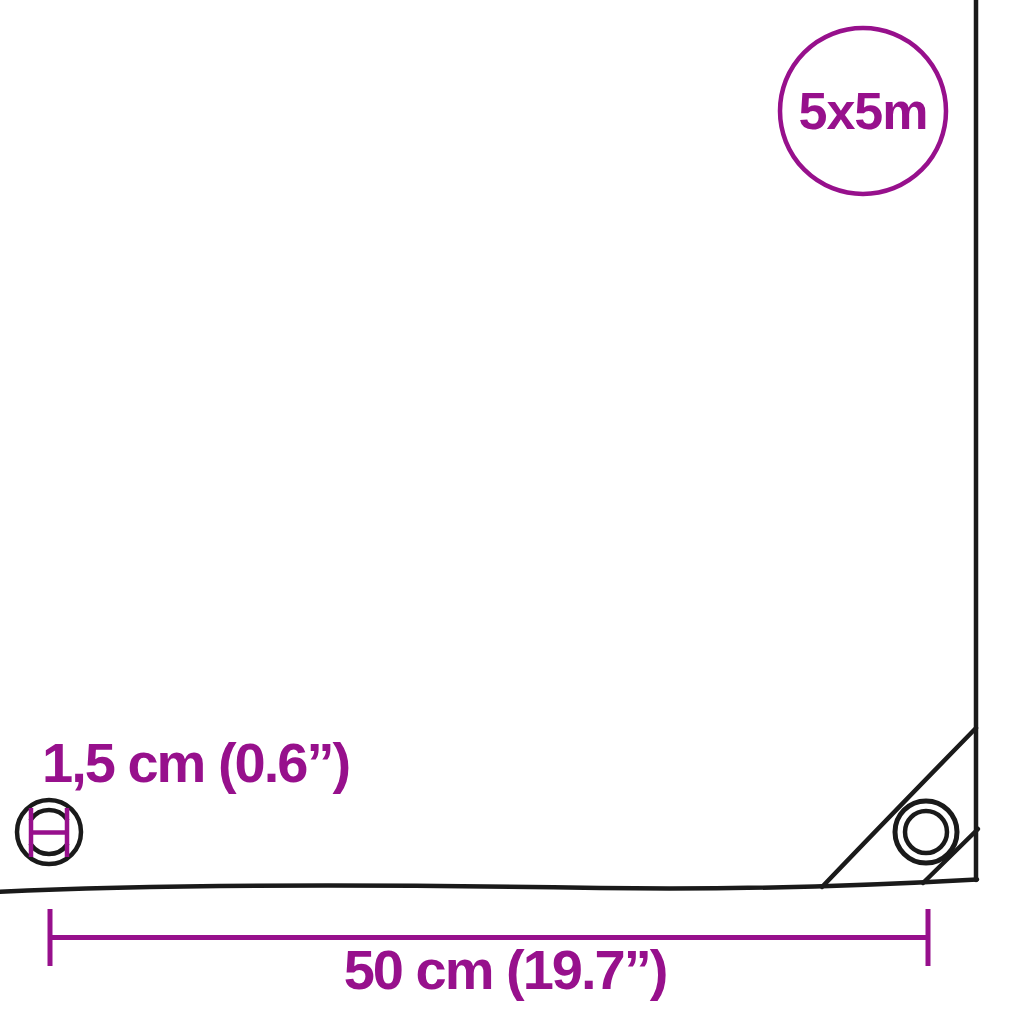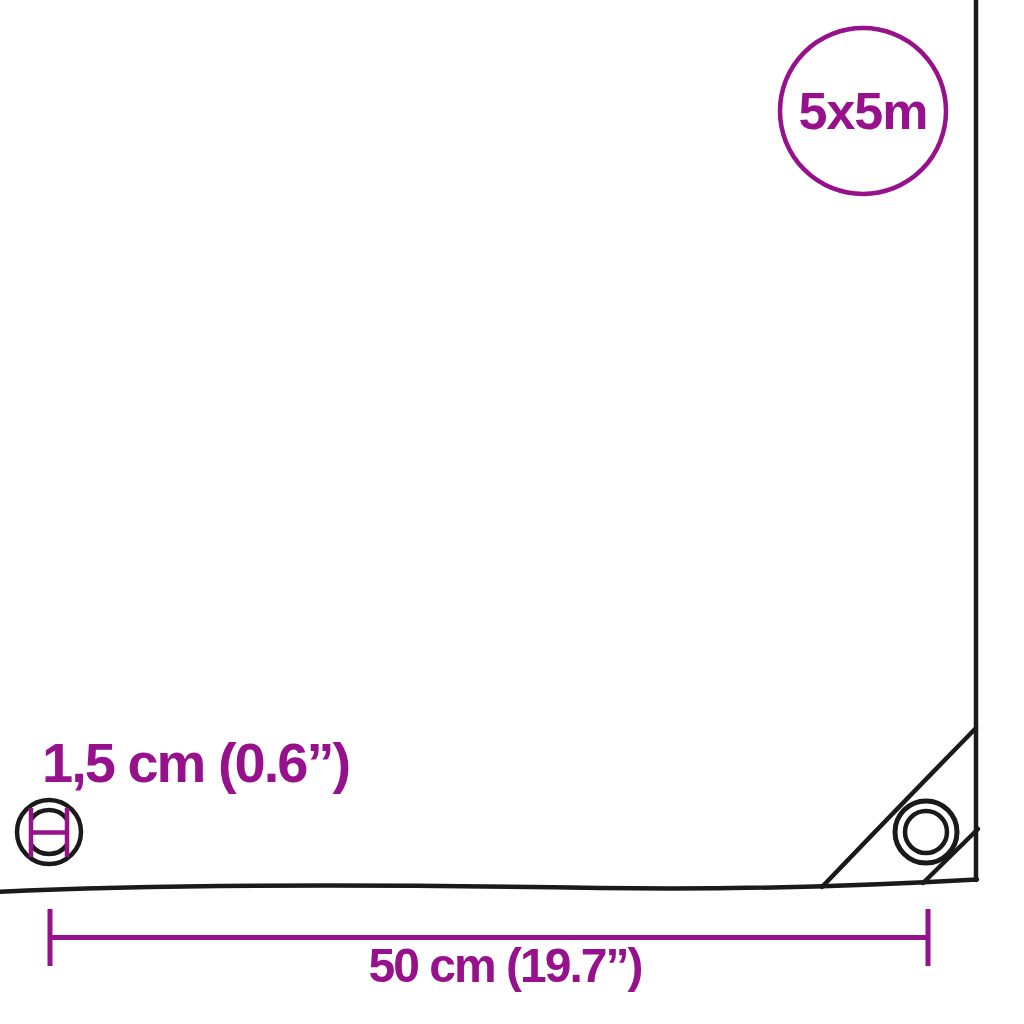--- a/index.html
+++ b/index.html
@@ -42,21 +42,21 @@
   }
   #grommet-size-label {
     left: 2px;
     top: 735px;
     font-size: 56px;
     margin-left: 40px;
   }
   #grommet-spacing-label {
     left: 505px;
     top: 942px;
-    font-size: 48px;
+    font-size: 56px;
     transform: translateX(-50%);
   }
   #size-badge {
     position: absolute;
     left: 780px;
     top: 28px;
     width: 166px;
     height: 166px;
     display: flex;
     align-items: center;

